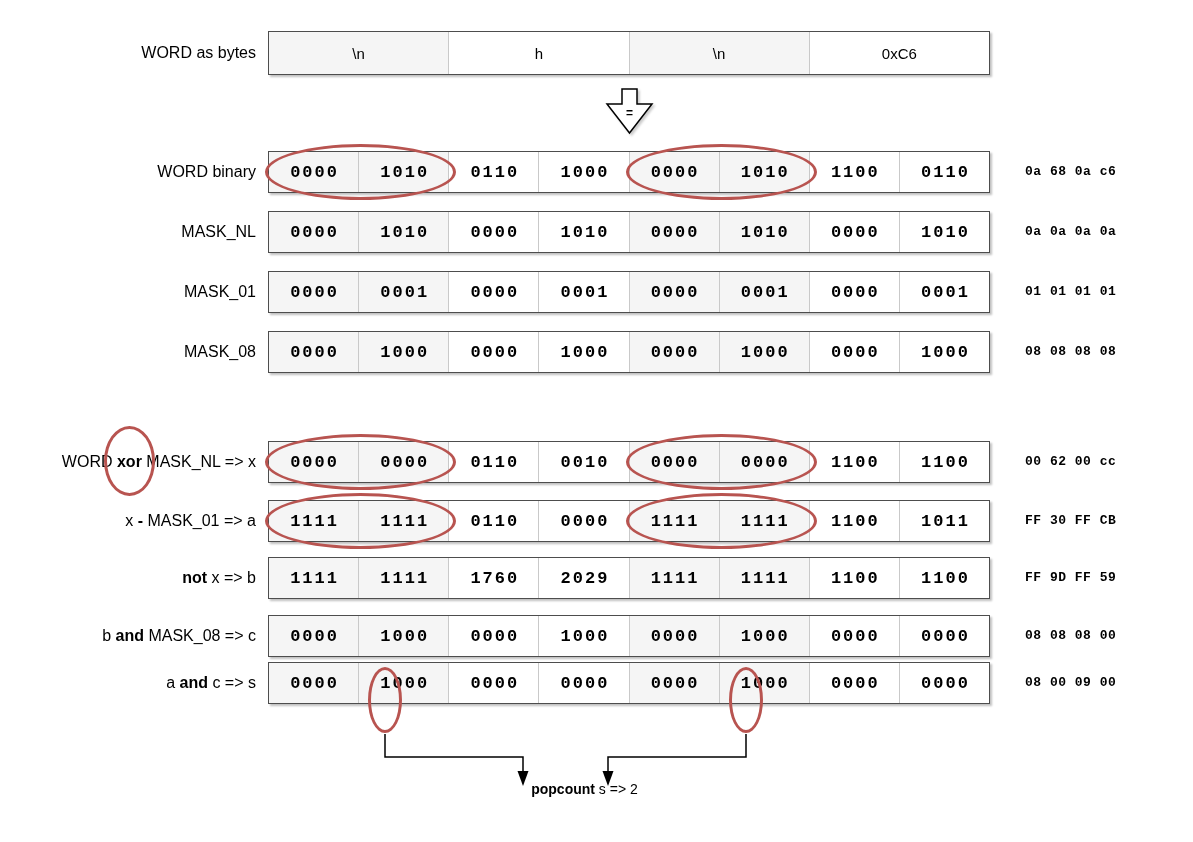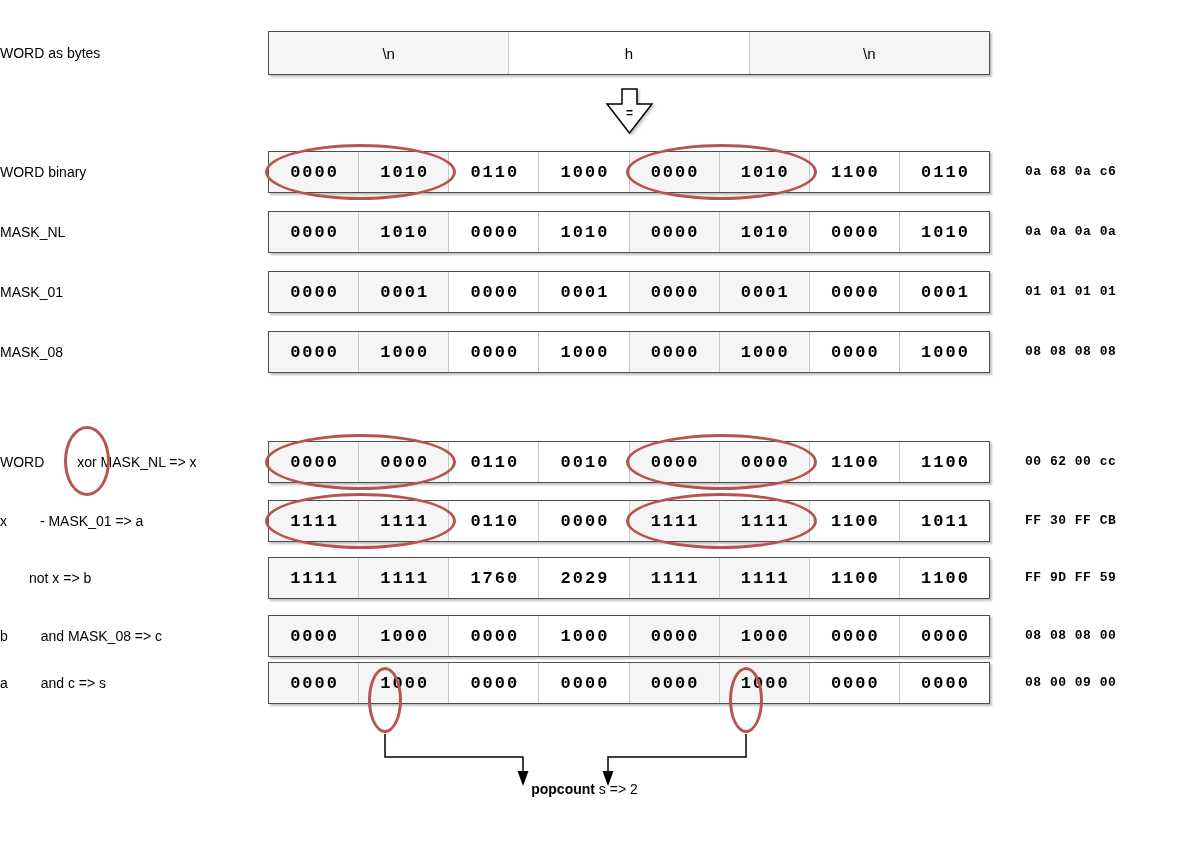--- a/index.html
+++ b/index.html
@@ -1,24 +1,24 @@
 <!DOCTYPE html>
 <html style="--hl: #b85450;"><head>
 <meta charset="utf-8">
 <style>
   html,body{margin:0;padding:0;background:#ffffff;}
   .canvas{
     position:relative;width:1193px;height:842px;background:#ffffff;
     font-family:"Liberation Sans",sans-serif;color:#000;overflow:hidden;
   }
   .row-label{
-    position:absolute;left:0;width:256px;
-    font-size:14px;white-space:pre;
-  }
-  .row-label b{font-weight:normal;margin-left:29px;}
+    position:absolute;left:0;width:256px;text-align:right;
+    font-size:16px;white-space:pre;
+  }
+  .row-label b{font-weight:bold;}
   .circled{position:relative;font-weight:bold;display:inline-block;}
   .circled::after{
     content:"";position:absolute;left:-13px;right:-13px;top:-15px;bottom:-13px;
     border:3px solid var(--hl);border-radius:50%;pointer-events:none;
   }
   .bitbox{
     position:absolute;left:268px;width:722px;display:flex;
     border:1px solid #4d4d4d;background:#fff;box-sizing:border-box;
     box-shadow:2px 2px 2px rgba(0,0,0,0.25);
   }
@@ -56,20 +56,21 @@
 </head>
 <body>
 
 <div class="canvas">
 
   <div class="row-label" style="top:31px;height:44px;line-height:44px;">WORD as bytes</div>
   <div class="bitbox" style="top:31px;height:44px;">
     <div class="cell bytes-cell gray">\n</div>
     <div class="cell bytes-cell">h</div>
     <div class="cell bytes-cell gray">\n</div>
+    <div class="cell bytes-cell">0xC6</div>
   </div>
 
   <svg class="overlay eq-arrow" width="1193" height="842" viewBox="0 0 1193 842">
     <polygon points="622,89 637,89 637,104 652,104 629.5,133 607,104 622,104" fill="#ffffff" stroke="#000000" stroke-width="1.5" stroke-linejoin="miter"></polygon>
     <text x="629.5" y="117" text-anchor="middle" font-family="Liberation Sans, sans-serif" font-size="12" font-weight="bold">=</text>
   </svg>
 
   <div id="rows-mount"></div>
 
   <svg class="overlay" width="1193" height="842" viewBox="0 0 1193 842">

